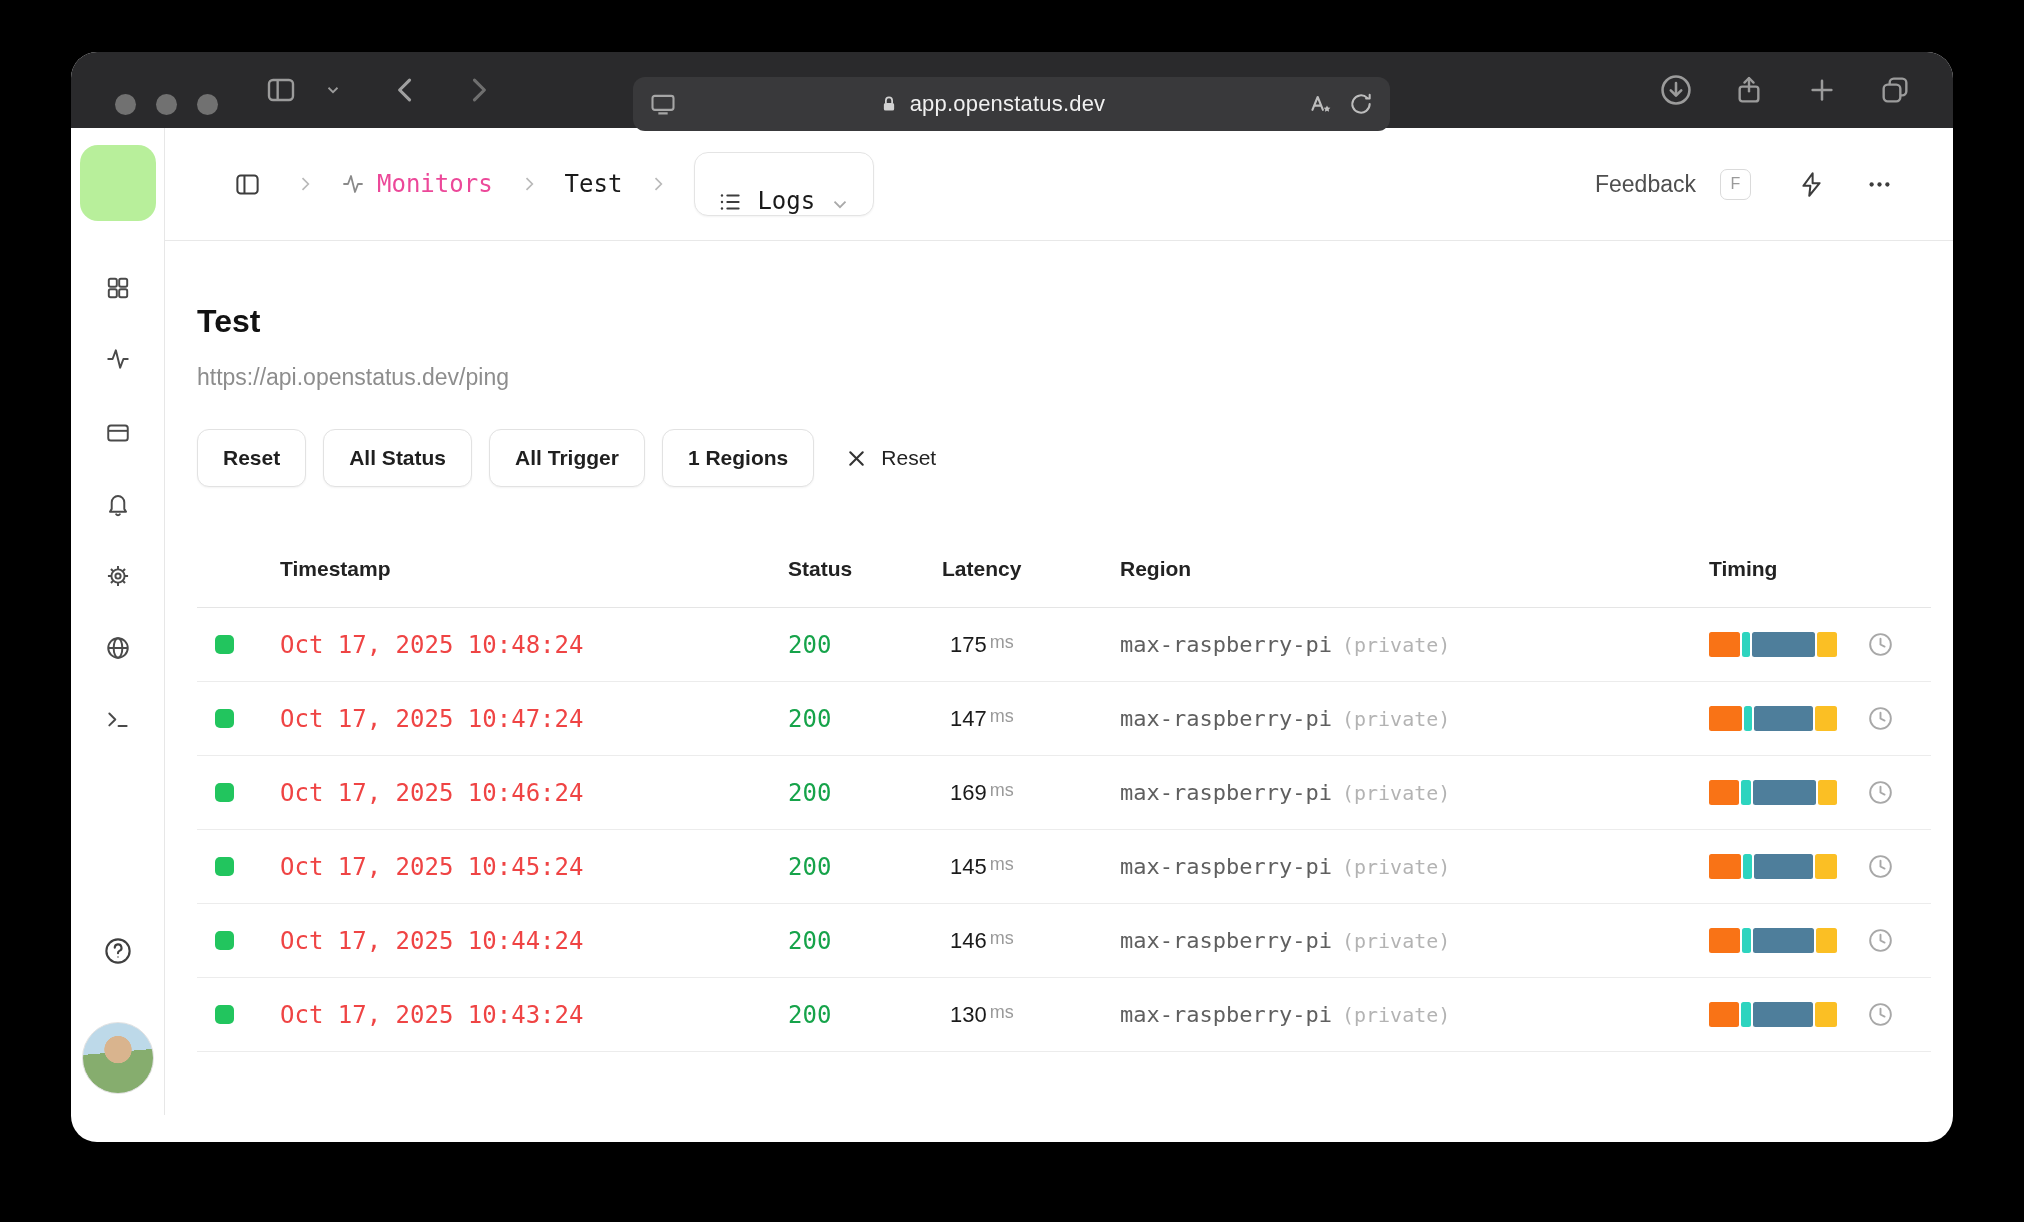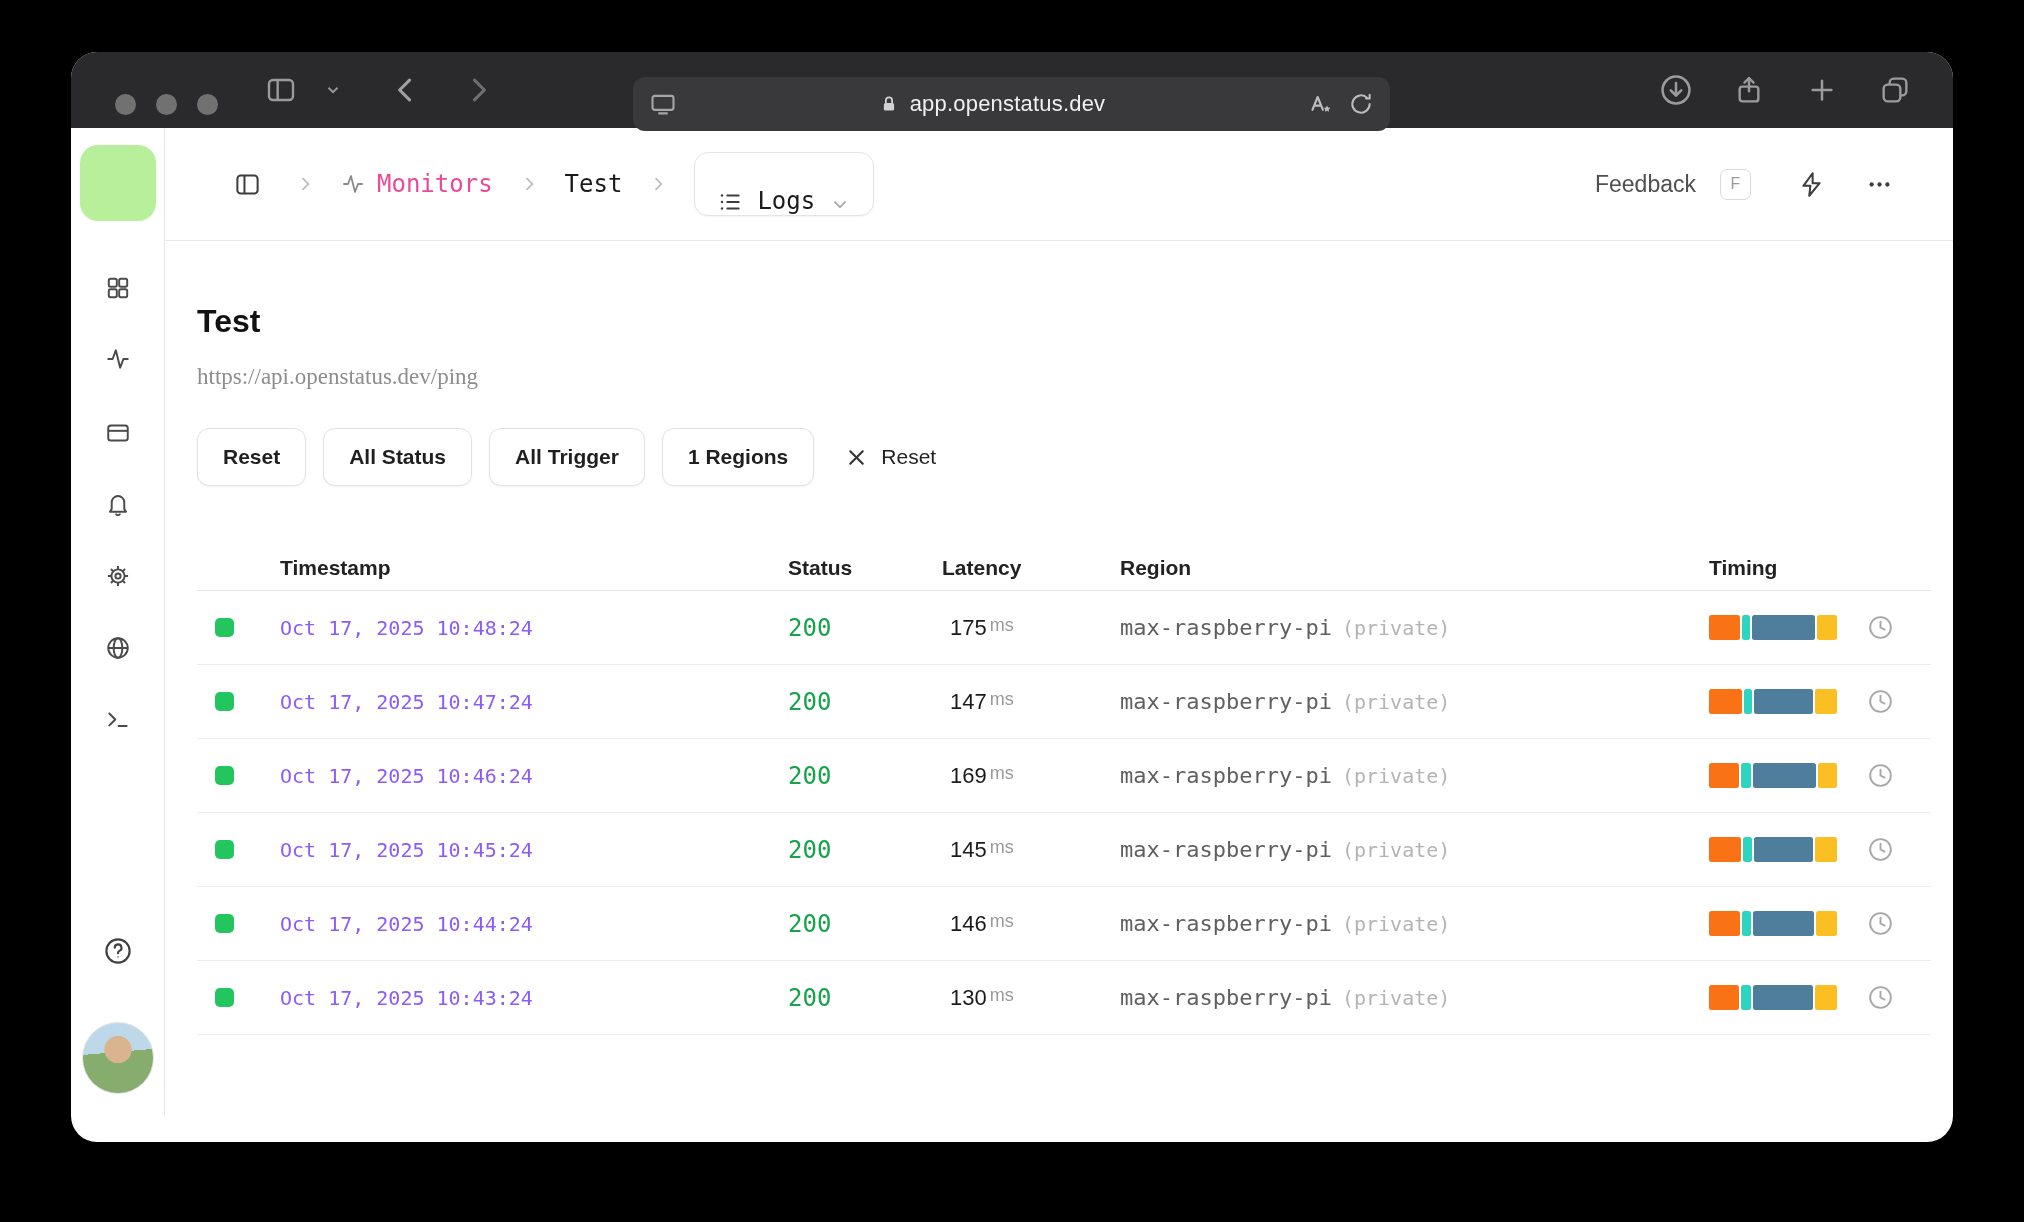--- a/index.html
+++ b/index.html
@@ -41,35 +41,35 @@
   .logs-btn { display:flex; align-items:flex-end; gap:14px; height:64px; padding:0 22px;
     border:1px solid #e4e4e4; border-radius:14px; background:#fff; box-shadow:0 1px 2px rgba(0,0,0,.05); cursor:pointer; }
   .right-group { margin-left:auto; display:flex; align-items:center; gap:24px; }
   .feedback { font-size:23px; color:#4f4f4f; cursor:pointer; }
   .keycap { width:31px; height:31px; border:1px solid #dadada; border-radius:7px; display:flex;
     align-items:center; justify-content:center; font-size:16px; color:#9a9a9a; }
   .icon-btn { width:44px; height:44px; display:flex; align-items:center; justify-content:center; cursor:pointer; border-radius:8px; }
 
   .content { flex:1; padding:62px 22px 0 32px; overflow:hidden; }
   .page-title { font-size:32px; font-weight:700; color:#121212; margin-bottom:24px; }
-  .endpoint { font-family:Liberation Serif, serif; font-size:23px; color:#8d8d8d; margin-bottom:38px; }
+  .endpoint { font-family:Liberation Sans, sans-serif; font-size:23px; color:#8d8d8d; margin-bottom:38px; }
 
   .filters { display:flex; align-items:center; gap:17px; margin-bottom:70px; }
   .filter-btn { height:58px; padding:0 25px; border:1px solid #e2e2e2; border-radius:12px; background:#fff;
     font-family:"Liberation Sans",sans-serif; font-size:21px; font-weight:600; color:#1f1f1f;
     box-shadow:0 1px 2px rgba(0,0,0,.05); cursor:pointer; }
   .reset { display:flex; align-items:flex-end; gap:13px; margin-left:14px; cursor:pointer;
     font-size:21px; font-weight:500; color:#222; }
 
   .thead, .trow { display:grid; grid-template-columns:83px 508px 154px 178px 589px 1fr; align-items:center; }
-  .thead { padding-bottom:10px; border-bottom:1px solid #e5e5e5; }
+  .thead { padding-bottom:26px; border-bottom:1px solid #e5e5e5; }
   .th { font-size:21px; font-weight:700; color:#222; }
   .trow { height:74px; border-bottom:1px solid #ececec; }
   .indicator { display:block; width:19px; height:19px; margin-left:18px; border-radius:5px; background:var(--green,#22c55e); }
-  .ts { font-size:20px; color:#8b5cf6; }
+  .ts { font-size:24px; color:#ef4444; }
   .st { font-size:24px; color:var(--status-green,#16a34a); }
   .lat { font-size:22px; font-weight:500; color:#1a1a1a; display:flex; align-items:flex-start; gap:3px;margin-left:8px; }
   .lat .unit { font-size:18px; font-weight:400; color:#9a9a9a; }
   .reg { font-size:22px; color:#5f5f5f; display:flex; align-items:baseline; gap:10px; min-width:0; }
   .reg .rnote { font-size:20px; color:#b3b3b3; }
   .timing-cell { display:flex; align-items:center; }
   .bar { width:128px; height:25px; display:flex; gap:2px; }
   .bar .seg { border-radius:2.5px; }
   .clock { margin-left:30px; }
 </style>

